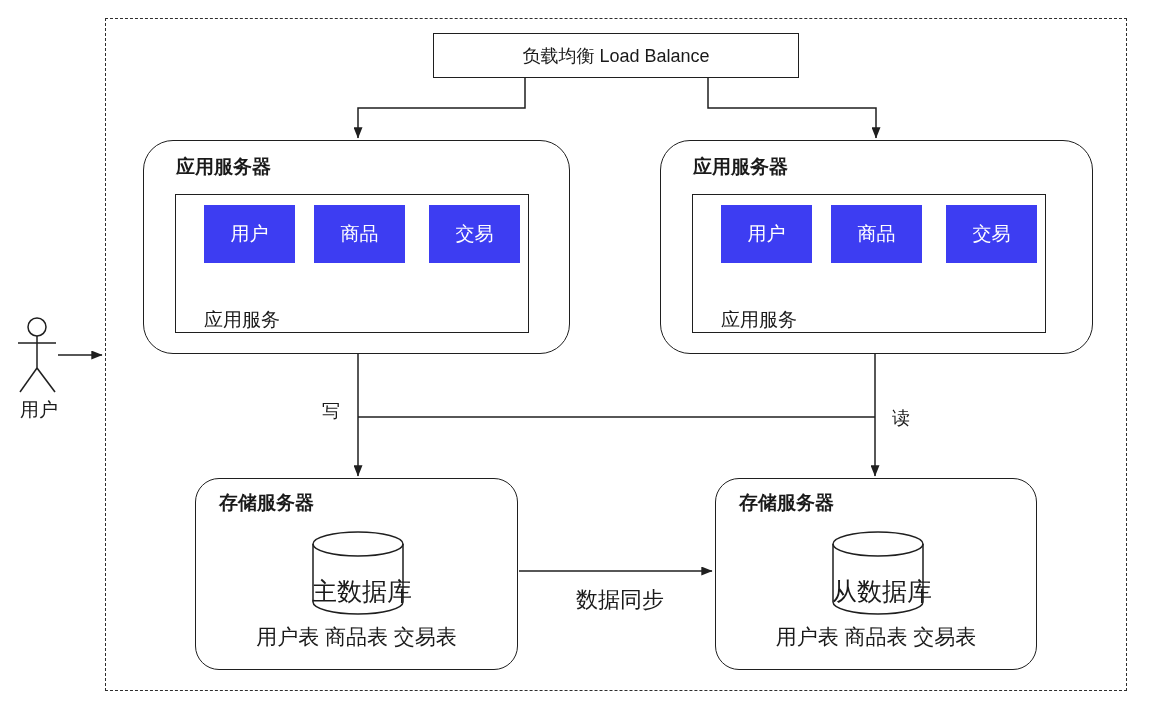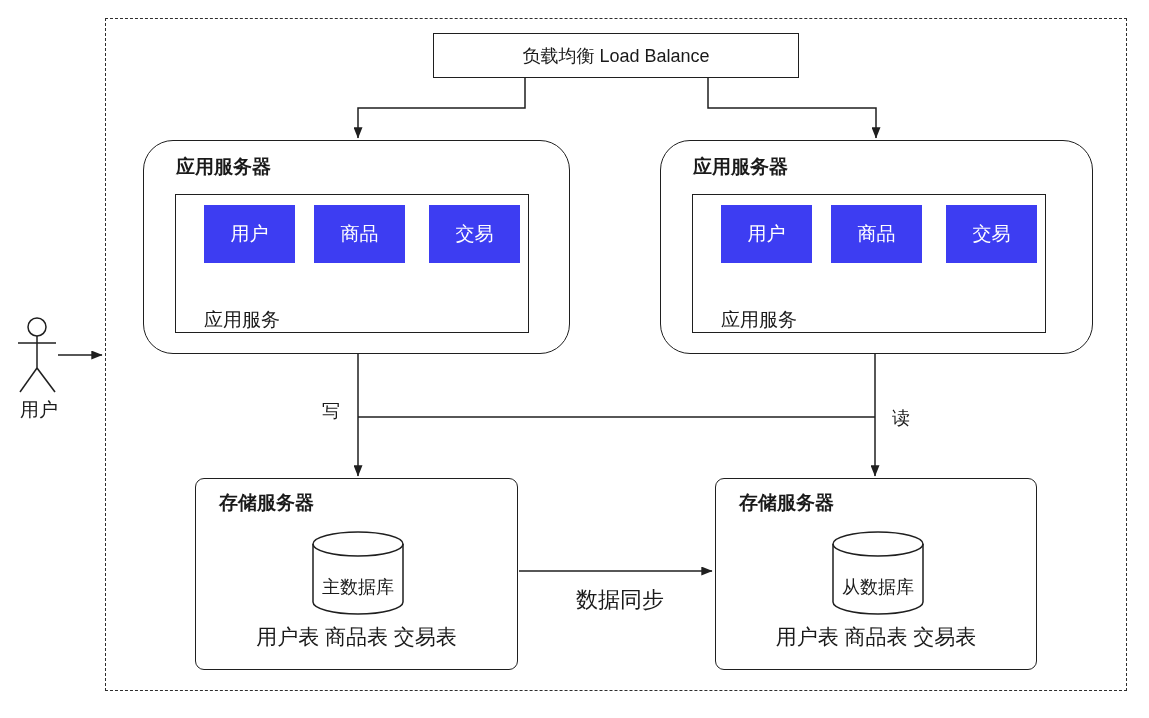--- a/index.html
+++ b/index.html
@@ -28,28 +28,28 @@
     position:absolute; left:31px; top:53px; width:354px; height:139px;
     border:1.5px solid #1f1f1f; background:#ffffff; box-sizing:border-box;
   }
   .module {
     position:absolute; top:10px; width:91px; height:58px; background:#3d3df2;
     color:#ffffff; display:flex; align-items:center; justify-content:center;
     font-size:19px;
   }
   .m0 { left:28px; } .m1 { left:114px;margin-left:24px; } .m2 { left:221px;margin-left:32px; }
   .service-label { position:absolute; left:28px; top:100px; font-size:19px; white-space:nowrap;margin-top:12px; }
-  .storage { border-radius:9px; }
+  .storage { border-radius:24px; }
   .storage.s0 { left:195px; top:478px; width:323px; height:192px; }
   .storage.s1 { left:715px; top:478px; width:322px; height:192px; }
   .storage .box-title { left:23px; top:11px; }
   .cyl { position:absolute; left:116px; top:52px; }
   .db-label {
     position:absolute; left:116px; top:96px; width:92px; text-align:center;
-    font-size:18px; white-space:nowrap;
+    font-size:25px; white-space:nowrap;
   }
   .tables {
     position:absolute; left:0; right:0; top:144px; text-align:center;
     font-size:21px; white-space:nowrap;
   }
   .edge-label { position:absolute; font-size:18px; white-space:nowrap; }
   .lbl-write { left:322px; top:399px; }
   .lbl-read  { left:892px; top:406px; }
   .lbl-sync  { left:570px; top:585px; width:100px; text-align:center; font-size:22px; }
   .actor-label { position:absolute; left:16px; top:397px; width:46px; text-align:center; font-size:19px; }

